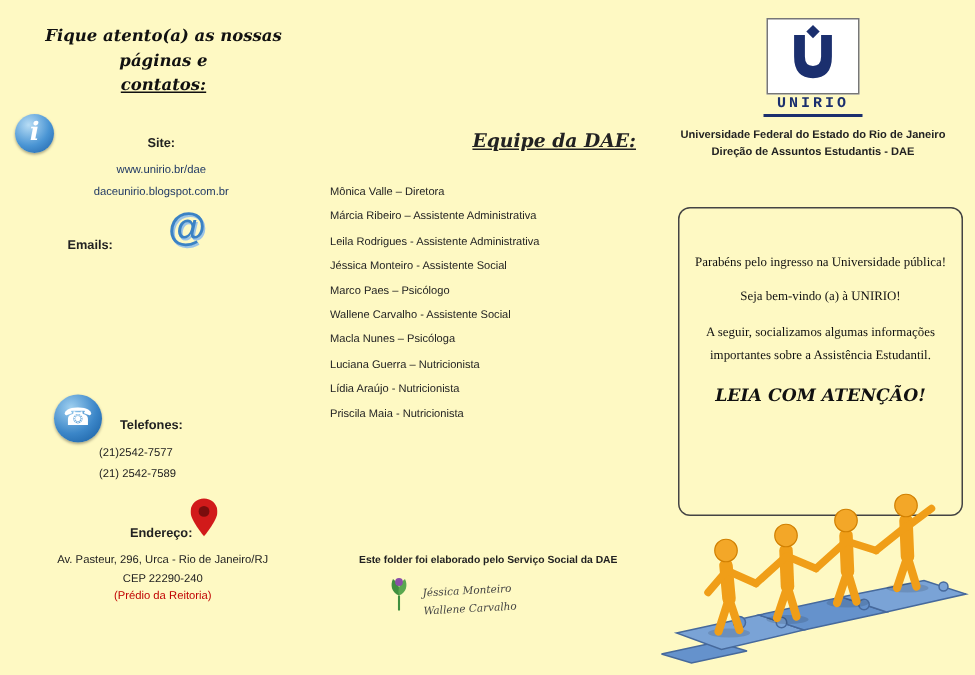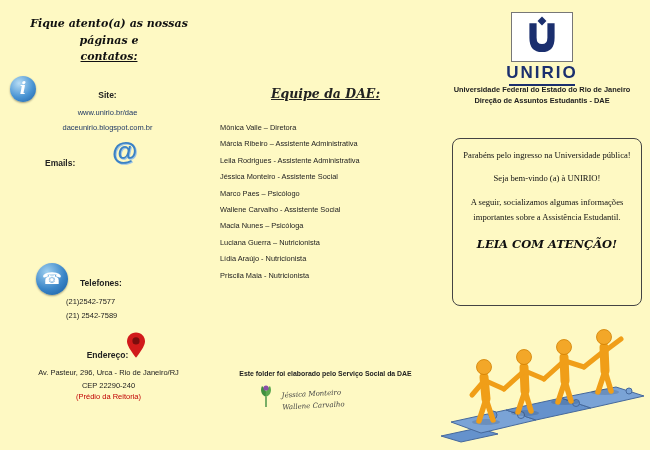--- a/index.html
+++ b/index.html
@@ -28,38 +28,38 @@
     background:radial-gradient(circle at 35% 28%, #9fd0f0, #3b86c8 55%, #155a9e);
     color:#fff;font-size:16px;line-height:31px;text-align:center;box-shadow:0 1px 2px rgba(0,0,0,.35);}
   .phones-label{left:80px;top:278px;font-size:8.5px;}
   .phone-lines{left:66px;top:295px;line-height:14px;}
   .pin-icon{left:127px;top:332px;}
   .addr-label{left:10px;top:350px;width:195px;font-size:8.5px;text-align:center;}
   .addr-lines{left:6px;top:366px;width:205px;line-height:13px;}
   .addr-note{left:6px;top:392px;width:205px;color:#c00000;}
 
   
-  .m-title{left:227px;top:86px;width:197px;font-size:12.5px;text-align:center;}
+  .m-title{left:227px;top:86px;width:197px;font-size:12.5px;text-align:right;}
   .m-title .u{text-decoration:underline;}
   .team{left:220px;top:120px;width:211px;text-align:left;}
   .team-line{font-size:7.4px;line-height:16.4px;white-space:nowrap;}
   .m-footer{left:220px;top:370px;width:211px;font-size:6.9px;font-weight:600;text-align:center;}
   .flower-icon{left:258px;top:384px;}
   .credits{left:282px;top:388px;font-family:"DejaVu Serif", serif;font-style:italic;
     font-size:7px;color:#444;line-height:12px;transform:rotate(-3deg);}
 
   
   .logo-wrap{left:434px;top:12px;width:216px;text-align:center;}
   .logo-box{display:inline-block;border:1px solid #777;padding:3px 12px;background:#fff;}
-  .logo-text{font-size:17px;font-weight:bold;color:#1b2f6e;letter-spacing:2px;
-    font-family:Liberation Sans, sans-serif;margin-top:1px;}
+  .logo-text{font-size:10px;font-weight:bold;color:#1b2f6e;letter-spacing:2px;
+    font-family:Liberation Mono, monospace;margin-top:1px;}
   .logo-rule{width:66px;height:1.5px;background:#1b2f6e;margin:1px auto 0 auto;}
   .org{left:436px;top:84px;width:212px;font-size:7.4px;font-weight:bold;text-align:center;line-height:11px;}
   .welcome{left:452px;top:138px;width:172px;height:148px;border:1.2px solid #444;border-radius:8px;
-    padding:9px 8px;text-align:center;font-family:"Liberation Serif", serif;font-size:8.6px;
+    padding:28px 8px;text-align:center;font-family:"Liberation Serif", serif;font-size:8.6px;
     line-height:1.8;color:#111;}
   .welcome p{margin:0 0 8px 0;}
   .welcome .shout{font-size:11.5px;margin-top:4px;}
   .figures{left:436px;top:303px;}
 </style>
 </head>
 <body>
 
 <div class="page">
 

